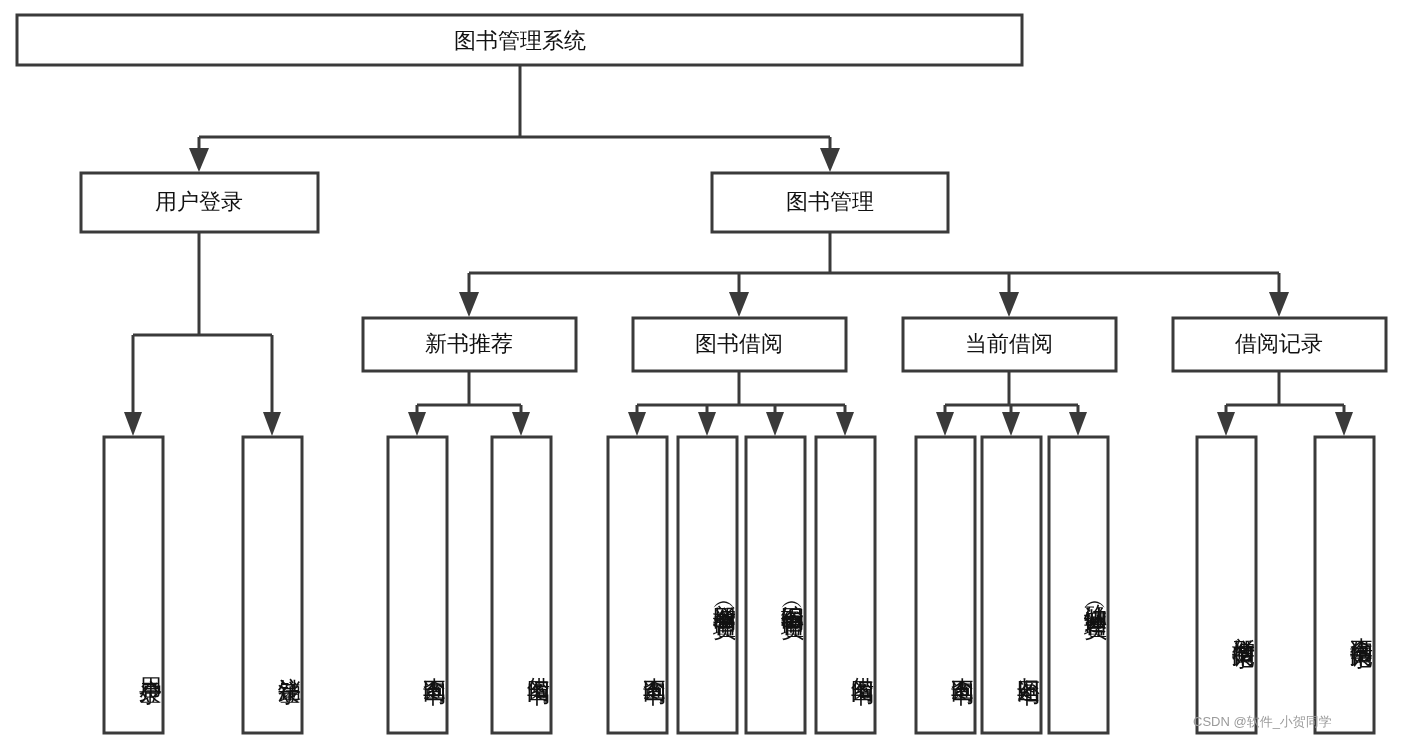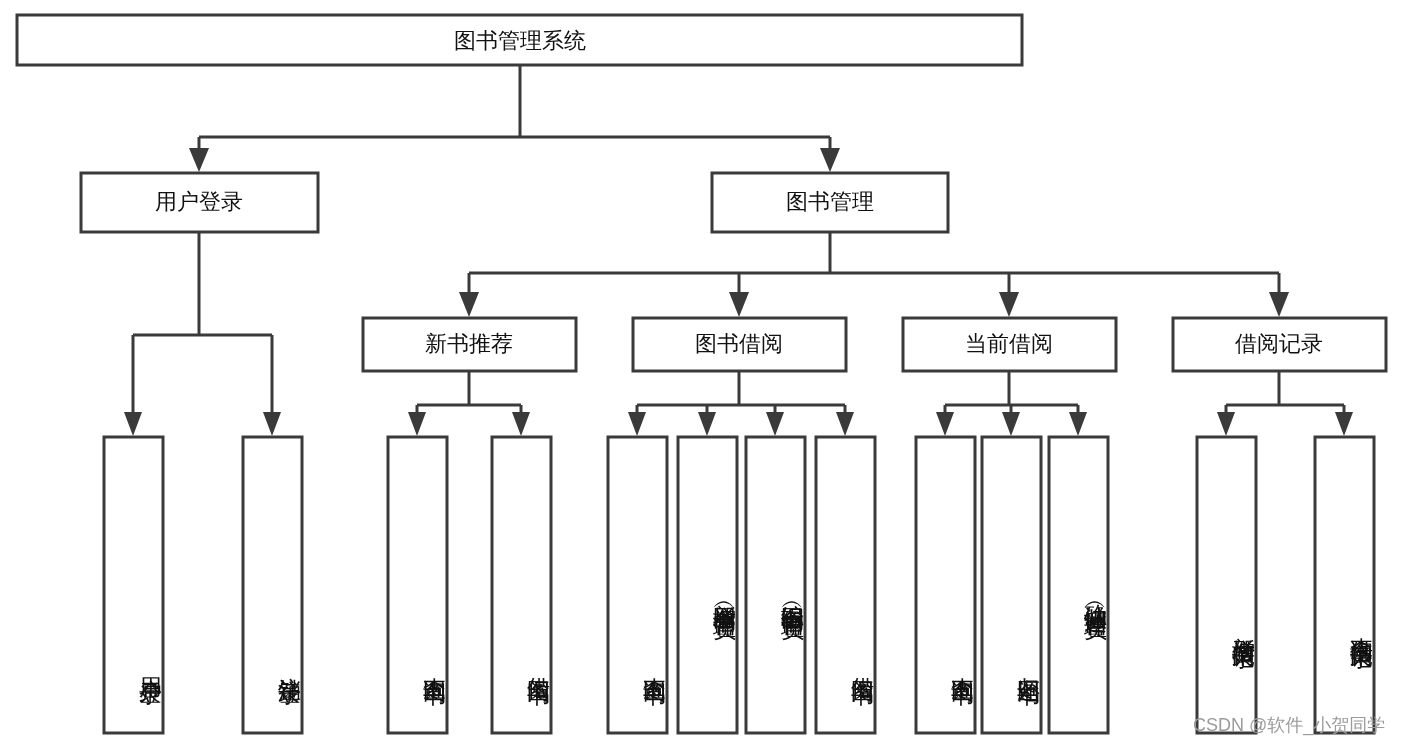--- a/index.html
+++ b/index.html
@@ -59,21 +59,21 @@
     font-size: 23px;
     line-height: 1.06;
     letter-spacing: 2px;
     color: #111111;
     white-space: nowrap;
     pointer-events: none;
   }
   .watermark {
     position: absolute;
     font-family: "Liberation Sans", "DejaVu Sans", sans-serif;
-    font-size: 18px;
+    font-size: 13px;
     color: #9b9b9b;
     white-space: nowrap;
   }
 </style>
 </head>
 <body>
 
 <div id="diagram-root">
 
   <svg class="diagram-canvas" viewBox="0 0 1405 747">

